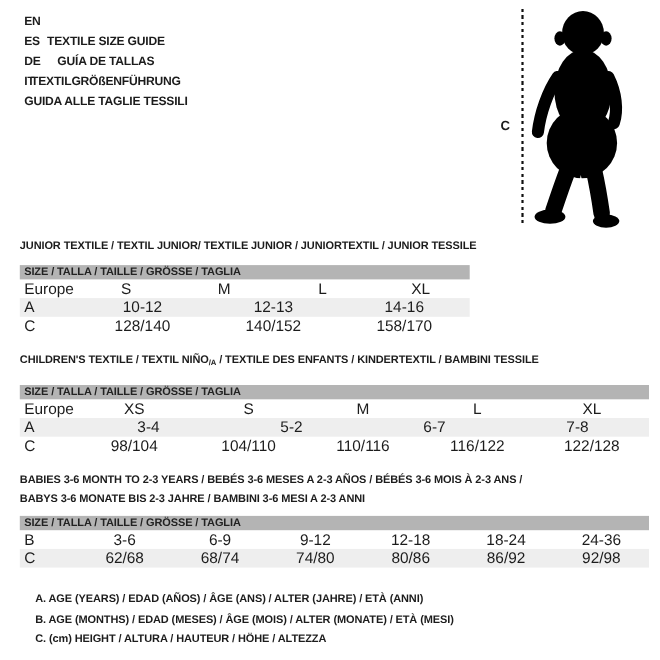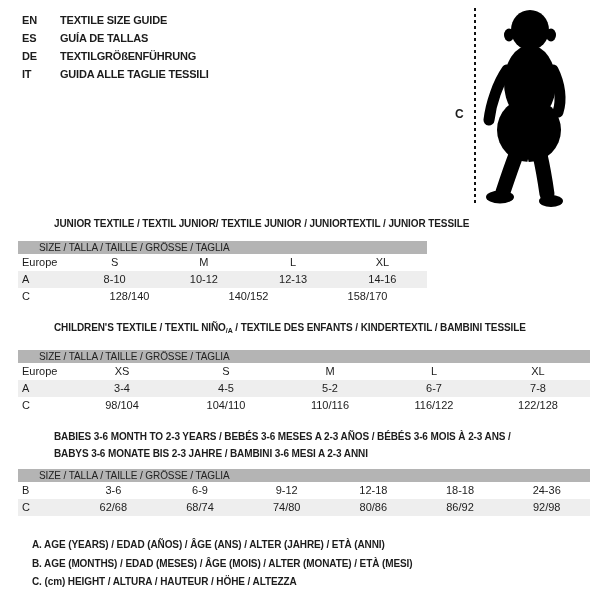--- a/index.html
+++ b/index.html
@@ -2,42 +2,42 @@
 <html><head>
 <meta charset="utf-8">
 <style>
   html,body{margin:0;padding:0;}
   body{
     width:600px;height:600px;position:relative;background:#ffffff;
     font-family:"Liberation Sans",sans-serif;color:#1c1c1c;overflow:hidden;
   }
   
   .langs{position:absolute;left:22px;top:11px;}
-  .lang-row{display:flex;height:18px;line-height:18px;font-size:11px;font-weight:bold;letter-spacing:-0.2px;}
+  .lang-row{display:flex;height:18px;line-height:18px;font-size:11px;font-weight:bold;letter-spacing:-0.2px;flex-direction:column;}
   .lang-code{width:38px;flex:none;}
   .lang-label{white-space:nowrap;text-align:center;}
   
   .dash-line{position:absolute;left:474px;top:8px;width:2px;height:198px;
     background:repeating-linear-gradient(to bottom,#111111 0 3px,transparent 3px 6px);}
   .fig-label{position:absolute;left:455px;top:107px;font-size:12px;font-weight:bold;}
   .baby-svg{position:absolute;left:480px;top:8px;width:90px;height:200px;}
   
   .sec{position:absolute;left:18px;}
   #sec-junior{top:215px;width:409px;}
   #sec-children{top:319px;width:572px;}
   #sec-babies{top:428px;width:572px;}
-  .sec-title{font-size:10px;font-weight:bold;letter-spacing:-0.1px;line-height:17px;white-space:nowrap;margin-left:36px;}
+  .sec-title{font-size:10px;font-weight:bold;letter-spacing:-0.1px;line-height:17px;white-space:nowrap;}
   .sec-title .sub{font-size:7px;vertical-align:-2px;}
   .size-table{position:absolute;left:0;width:100%;}
   #sec-junior .size-table{top:26px;}
   #sec-children .size-table{top:31px;}
   #sec-babies .size-table{top:41px;}
-  .size-bar{height:13px;line-height:13px;background:#b4b4b4;font-weight:normal;font-size:10px;
-    padding-left:21px;color:#222222;letter-spacing:-0.1px;}
-  .trow{display:flex;height:17px;line-height:17px;font-size:11px;justify-content:space-between;}
+  .size-bar{height:13px;line-height:13px;background:#b4b4b4;font-weight:bold;font-size:10px;
+    padding-left:4px;color:#222222;letter-spacing:-0.1px;}
+  .trow{display:flex;height:17px;line-height:17px;font-size:14px;justify-content:space-between;}
   .trow.shaded{background:#eeeeee;}
   .tlabel{width:48px;padding-left:4px;flex:none;text-align:left;}
   .tcell{flex:1;text-align:center;}
   
   .footnotes{position:absolute;left:32px;top:536px;}
   .footnote{height:18.5px;line-height:18.5px;font-size:10px;font-weight:bold;letter-spacing:-0.1px;white-space:nowrap;}
 </style>
 </head>
 <body>
 
@@ -93,21 +93,20 @@
       <div class="size-bar" style="background: rgb(180, 180, 180);">SIZE / TALLA / TAILLE / GRÖSSE / TAGLIA</div>
       <div class="trow">
         <div class="tlabel">Europe</div>
         <div class="tcell">S</div>
         <div class="tcell">M</div>
         <div class="tcell">L</div>
         <div class="tcell">XL</div>
       </div>
       <div class="trow shaded" style="background: rgb(238, 238, 238);">
         <div class="tlabel">A</div>
-        <div class="tcell">8-10</div>
         <div class="tcell">10-12</div>
         <div class="tcell">12-13</div>
         <div class="tcell">14-16</div>
       </div>
       <div class="trow">
         <div class="tlabel">C</div>
         <div class="tcell">128/140</div>
         <div class="tcell">140/152</div>
         <div class="tcell">158/170</div>
       </div>
@@ -121,21 +120,20 @@
         <div class="tlabel">Europe</div>
         <div class="tcell">XS</div>
         <div class="tcell">S</div>
         <div class="tcell">M</div>
         <div class="tcell">L</div>
         <div class="tcell">XL</div>
       </div>
       <div class="trow shaded" style="background: rgb(238, 238, 238);">
         <div class="tlabel">A</div>
         <div class="tcell">3-4</div>
-        <div class="tcell">4-5</div>
         <div class="tcell">5-2</div>
         <div class="tcell">6-7</div>
         <div class="tcell">7-8</div>
       </div>
       <div class="trow">
         <div class="tlabel">C</div>
         <div class="tcell">98/104</div>
         <div class="tcell">104/110</div>
         <div class="tcell">110/116</div>
         <div class="tcell">116/122</div>
@@ -147,21 +145,21 @@
     <div class="sec-title"><span>BABIES 3-6 MONTH TO 2-3 YEARS / BEBÉS 3-6 MESES A 2-3 AÑOS / BÉBÉS 3-6 MOIS À 2-3 ANS /</span></div>
     <div class="sec-title"><span>BABYS 3-6 MONATE BIS 2-3 JAHRE / BAMBINI 3-6 MESI A 2-3 ANNI</span></div>
     <div class="size-table">
       <div class="size-bar" style="background: rgb(180, 180, 180);">SIZE / TALLA / TAILLE / GRÖSSE / TAGLIA</div>
       <div class="trow">
         <div class="tlabel">B</div>
         <div class="tcell">3-6</div>
         <div class="tcell">6-9</div>
         <div class="tcell">9-12</div>
         <div class="tcell">12-18</div>
-        <div class="tcell">18-18</div>
+        <div class="tcell">18-24</div>
         <div class="tcell">24-36</div>
       </div>
       <div class="trow shaded" style="background: rgb(238, 238, 238);">
         <div class="tlabel">C</div>
         <div class="tcell">62/68</div>
         <div class="tcell">68/74</div>
         <div class="tcell">74/80</div>
         <div class="tcell">80/86</div>
         <div class="tcell">86/92</div>
         <div class="tcell">92/98</div>

